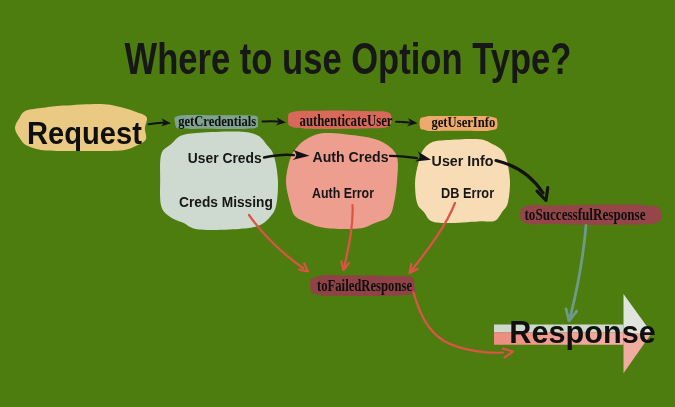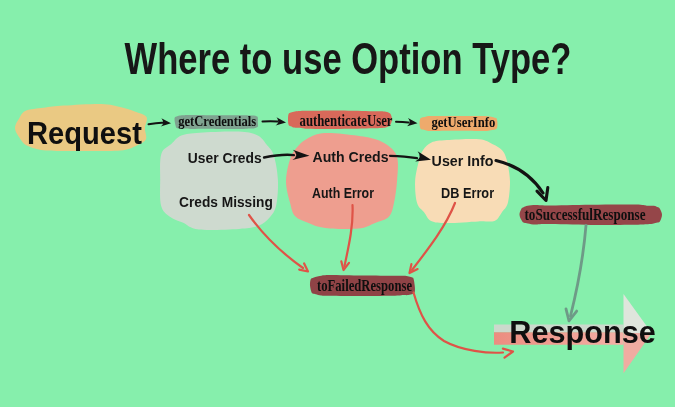--- a/index.html
+++ b/index.html
@@ -1,16 +1,16 @@
 <!DOCTYPE html>
 <html><head>
 <meta charset="utf-8">
 <style>
   html,body { margin:0; padding:0; background:#ffffff; }
-  #page { position:relative; width:675px; height:407px; background:#86efac; overflow:hidden; }
+  #page { position:relative; width:675px; height:407px; background:#4d7c0f; overflow:hidden; }
 </style>
 </head>
 <body>
 <div id="page">
 <svg width="675" height="407" viewBox="0 0 675 407" xmlns="http://www.w3.org/2000/svg">
 <path d="M 144.9,128.2 C 144.8,131.9 147.2,136.4 145.9,139.3 C 144.5,142.2 140.6,143.7 136.8,145.6 C 133.1,147.4 129.6,149.4 123.4,150.3 C 117.3,151.2 110.0,150.8 100.0,150.9 C 90.1,151.0 73.5,151.1 63.7,150.9 C 53.9,150.7 47.2,150.8 41.1,149.9 C 34.9,149.0 30.3,147.4 26.8,145.6 C 23.4,143.7 22.3,141.7 20.3,138.9 C 18.4,136.0 15.1,131.8 15.0,128.2 C 14.9,124.7 17.9,120.4 19.7,117.5 C 21.6,114.5 22.2,112.3 26.2,110.6 C 30.1,109.0 37.3,108.7 43.5,107.8 C 49.8,107.0 54.1,106.3 63.7,105.6 C 73.4,105.0 91.6,103.8 101.2,104.0 C 110.8,104.3 115.5,106.1 121.1,107.3 C 126.7,108.6 130.5,109.9 134.7,111.5 C 138.9,113.1 144.8,114.3 146.5,117.0 C 148.2,119.8 145.0,124.5 144.9,128.2 Z" fill="#eac983"></path>
 <path d="M 277.9,179.9 C 278.3,188.2 277.6,199.0 276.2,205.3 C 274.8,211.6 272.6,214.2 269.6,217.6 C 266.6,221.1 263.4,224.0 258.3,225.8 C 253.2,227.7 249.1,228.2 239.1,228.9 C 229.2,229.5 208.2,230.6 198.8,229.6 C 189.3,228.5 187.4,224.7 182.6,222.6 C 177.8,220.4 173.5,219.5 169.9,216.7 C 166.3,213.9 162.7,211.8 161.1,205.7 C 159.5,199.6 160.1,188.5 160.2,179.9 C 160.2,171.3 159.4,160.1 161.3,154.1 C 163.1,148.1 167.9,147.2 171.3,144.1 C 174.6,141.0 176.5,137.5 181.3,135.6 C 186.1,133.7 190.2,133.4 199.8,132.7 C 209.4,132.1 229.3,131.2 238.8,131.6 C 248.4,132.0 252.6,133.1 257.2,135.2 C 261.8,137.3 263.8,141.0 266.5,144.4 C 269.3,147.8 272.0,149.5 273.8,155.5 C 275.7,161.4 277.5,171.6 277.9,179.9 Z" fill="#cedacf"></path>
 <path d="M 397.0,181.4 C 396.4,188.9 395.3,197.3 393.9,203.2 C 392.6,209.1 392.0,213.4 388.8,216.7 C 385.7,220.0 380.2,220.9 375.1,222.9 C 370.0,224.9 366.5,227.7 358.3,228.6 C 350.0,229.4 333.8,228.9 325.5,227.9 C 317.2,227.0 313.5,224.8 308.5,222.9 C 303.4,220.9 298.3,219.6 295.2,216.3 C 292.1,213.0 291.6,208.8 290.1,203.0 C 288.5,197.2 286.0,188.6 286.0,181.4 C 286.0,174.2 288.1,165.3 289.9,159.7 C 291.7,154.1 293.8,151.1 296.8,147.6 C 299.7,144.1 302.8,141.0 307.5,138.6 C 312.1,136.2 316.5,133.6 324.9,133.1 C 333.2,132.6 349.3,134.7 357.7,135.7 C 366.2,136.8 370.3,137.6 375.5,139.3 C 380.7,141.0 385.1,143.0 388.7,146.1 C 392.4,149.2 396.0,152.2 397.3,158.1 C 398.7,164.0 397.6,173.9 397.0,181.4 Z" fill="#ee9e8f"></path>
 <path d="M 510.0,181.5 C 510.1,188.5 509.2,197.7 507.9,202.8 C 506.5,208.0 504.0,209.4 501.8,212.4 C 499.5,215.4 498.4,219.4 494.5,220.9 C 490.6,222.4 486.1,221.0 478.2,221.4 C 470.2,221.7 454.7,223.1 446.8,223.0 C 439.0,222.9 434.8,222.8 431.1,221.0 C 427.3,219.2 426.4,215.3 424.1,212.3 C 421.7,209.3 418.6,208.3 417.1,203.1 C 415.6,198.0 414.8,188.5 415.1,181.5 C 415.4,174.4 417.6,166.0 419.0,160.7 C 420.3,155.5 421.0,153.0 423.1,149.9 C 425.2,146.9 427.6,144.2 431.5,142.5 C 435.5,140.9 439.0,140.7 446.9,140.1 C 454.8,139.6 471.4,138.5 479.1,139.2 C 486.7,139.9 488.9,142.4 492.8,144.2 C 496.6,146.0 499.7,147.6 502.1,150.3 C 504.4,153.0 505.6,155.4 506.9,160.6 C 508.2,165.8 509.8,174.4 510.0,181.5 Z" fill="#f8dcb6"></path>
 <path d="M 257.8,122.0 C 257.8,123.5 258.2,125.5 257.9,126.5 C 257.5,127.4 256.5,127.5 255.8,127.8 C 255.1,128.1 254.9,128.2 253.8,128.4 C 252.7,128.5 251.2,128.5 249.2,128.6 C 247.3,128.7 247.6,129.0 242.1,129.0 C 236.6,129.0 225.1,128.9 216.5,128.9 C 207.8,128.8 195.7,129.0 190.3,128.9 C 184.9,128.8 185.9,128.6 184.0,128.5 C 182.1,128.4 180.3,128.6 179.0,128.5 C 177.7,128.4 176.9,128.0 176.4,127.7 C 175.8,127.3 176.1,127.3 175.8,126.4 C 175.6,125.5 175.0,123.5 174.8,122.0 C 174.6,120.6 174.3,118.6 174.7,117.7 C 175.1,116.7 176.4,116.6 177.2,116.3 C 178.1,115.9 178.9,115.6 179.9,115.4 C 181.0,115.3 182.0,115.3 183.8,115.2 C 185.6,115.1 185.2,115.0 190.6,115.0 C 196.1,115.0 207.8,115.2 216.5,115.2 C 225.2,115.3 237.3,115.1 242.8,115.2 C 248.3,115.2 247.6,115.4 249.5,115.5 C 251.4,115.5 252.8,115.3 254.0,115.5 C 255.1,115.6 255.8,116.0 256.5,116.3 C 257.1,116.6 257.6,116.5 257.8,117.5 C 258.0,118.4 257.8,120.5 257.8,122.0 Z" fill="#7fa390"></path>

